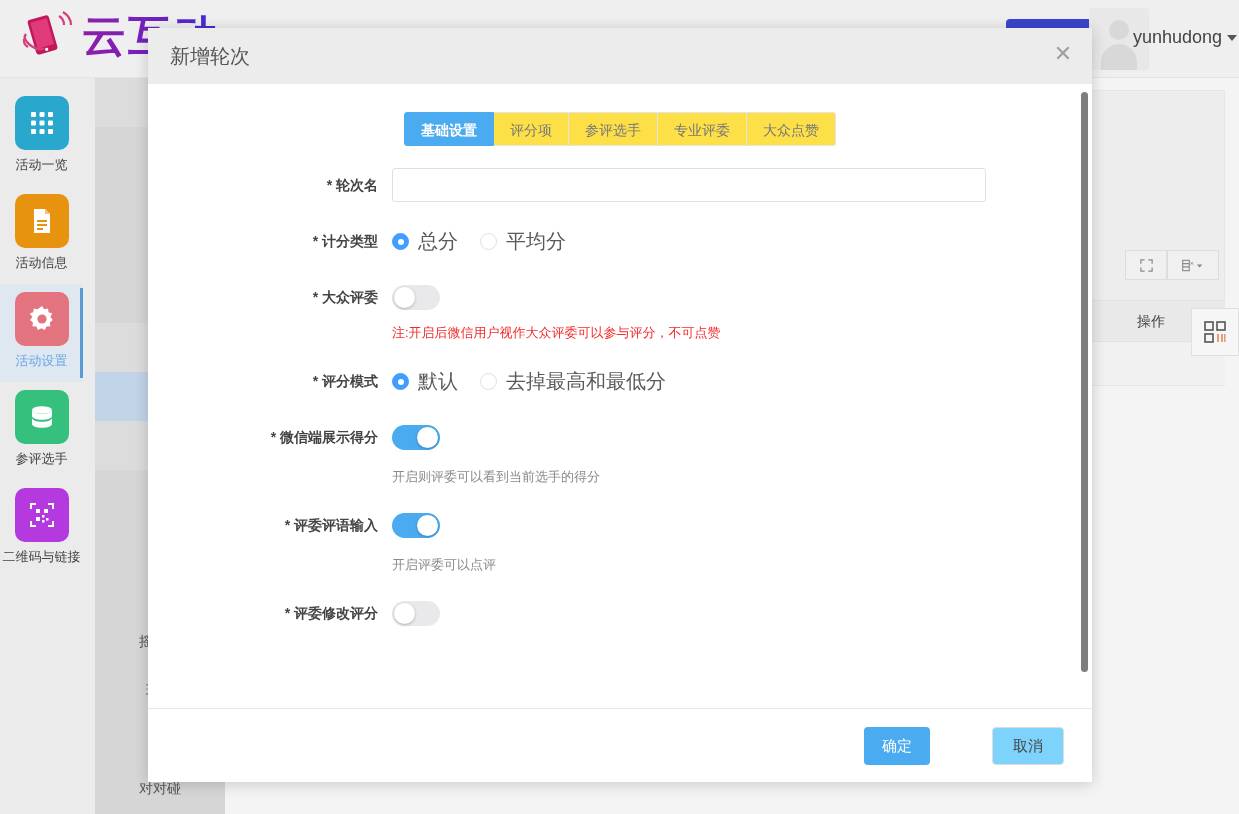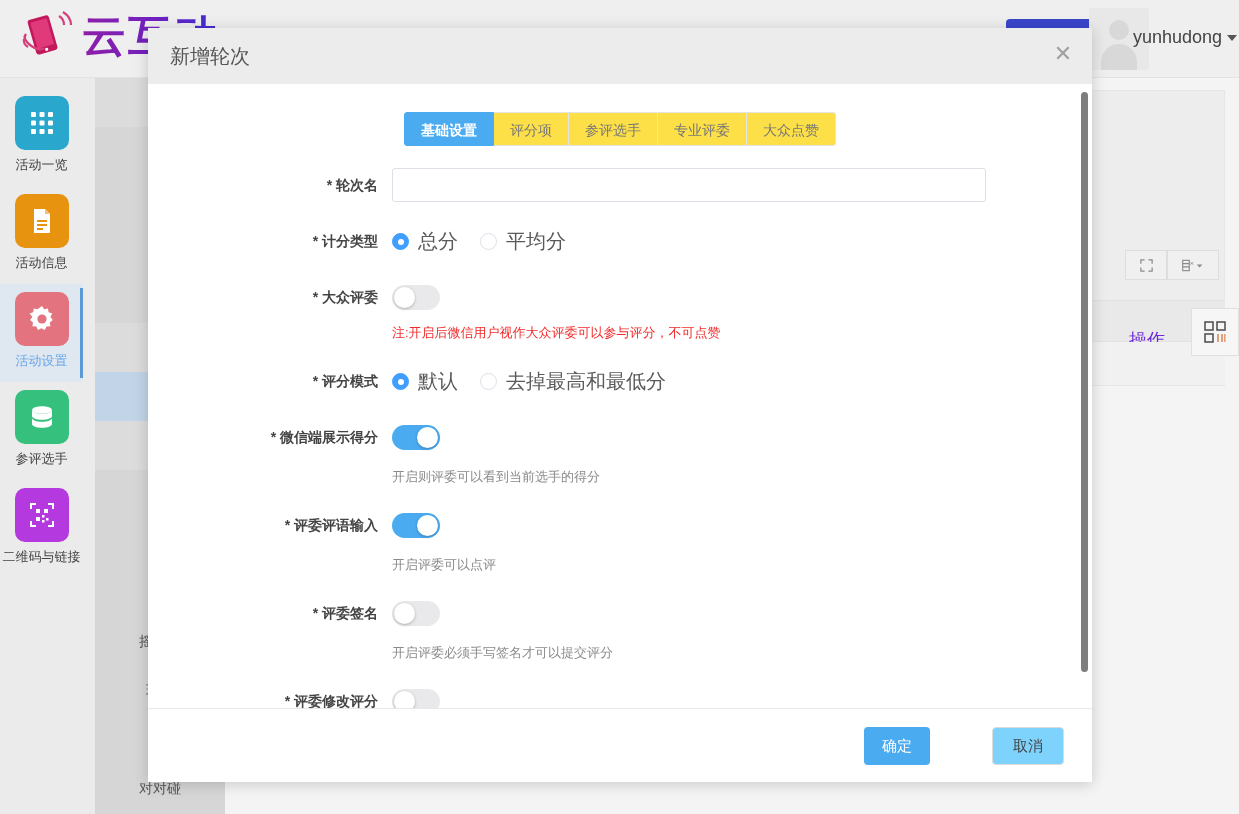--- a/index.html
+++ b/index.html
@@ -62,21 +62,21 @@
   .menu-item.shade { background: #dcdcdc; }
   .menu-item.active { background: #c2d4e8; color: #6aa8e8; }
 
   
   #content-area { position: absolute; left: 225px; top: 78px; right: 0; bottom: 0; background: #f4f4f4; }
   #content-card { position: absolute; left: 0; top: 12px; right: 14px; height: 290px; background: #ededed; border: 1px solid #e6e6e6; }
   #toolbar-row { position: absolute; right: 20px; top: 172px; display: flex; }
   .tool-btn { width: 42px; height: 30px; border: 1px solid #ddd; background: #f0f0f0; display:flex; align-items:center; justify-content:center; }
   .tool-btn.wide { width: 52px; }
   #table-head { position: absolute; left: 0; right: 14px; top: 222px; height: 42px; background: #e9e9e9; border-top: 1px solid #e2e2e2; border-bottom: 1px solid #e2e2e2; }
-  #table-head .th { position: absolute; right: 60px; top: 27px; font-size: 18px; color: #6d28d9; }
+  #table-head .th { position: absolute; right: 60px; top: 12px; font-size: 14px; color: #404040; }
   #table-row-1 { position: absolute; left: 0; right: 14px; top: 264px; height: 44px; background: #f1f1f1; border-bottom: 1px solid #e6e6e6; }
   #qr-float {
     position: absolute; right: 0; top: 230px; width: 48px; height: 48px;
     background: #f6f6f6; border: 1px solid #e0e0e0; display:flex; align-items:center; justify-content:center;
   }
 
   
   #modal {
     position: absolute; left: 148px; top: 28px; width: 944px; height: 754px;
     background: #fff; box-shadow: 0 2px 14px rgba(0,0,0,.18);
@@ -358,27 +358,20 @@
       </div>
 
       <div class="form-row">
         <div class="form-label">* 评委评语输入</div>
         <div class="form-field">
           <div class="switch on"><span class="knob"></span></div>
           <div class="hint">开启评委可以点评</div>
         </div>
       </div>
 
-      <div class="form-row">
-        <div class="form-label">* 评委签名</div>
-        <div class="form-field">
-          <div class="switch"><span class="knob"></span></div>
-          <div class="hint">开启评委必须手写签名才可以提交评分</div>
-        </div>
-      </div>
 
       <div class="form-row">
         <div class="form-label">* 评委修改评分</div>
         <div class="form-field">
           <div class="switch"><span class="knob"></span></div>
           
         </div>
       </div>
 
     </div>

